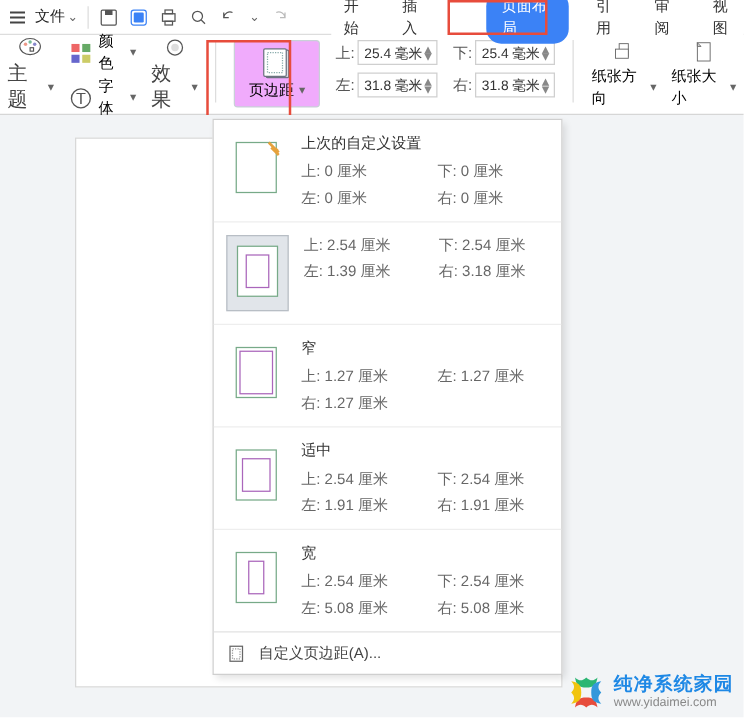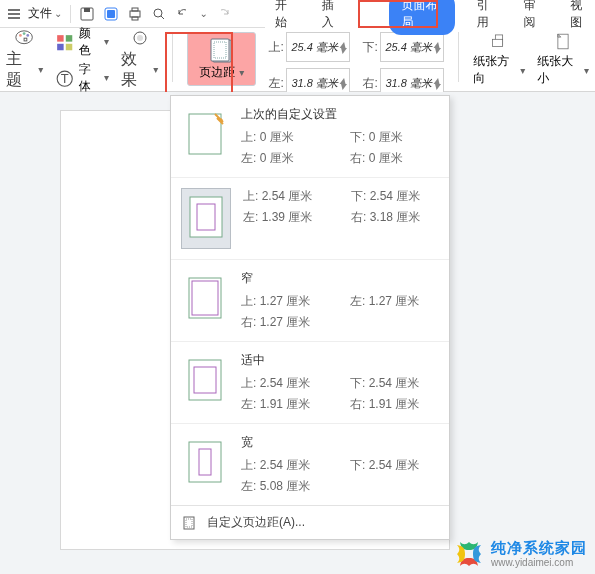--- a/index.html
+++ b/index.html
@@ -20,27 +20,27 @@
   .red-box-tab { border: 2px solid #e74c3c; position: absolute; left: 358px; top: 0; width: 80px; height: 28px; pointer-events: none; }
 
   
   .ribbon { display: flex; align-items: stretch; height: 64px; background: #fff; border-bottom: 1px solid #d6d6d6; padding: 4px 6px; gap: 12px; margin-top: 0; }
   .rgrp { display: flex; flex-direction: column; justify-content: center; align-items: center; gap: 2px; }
   .rgrp .lbl { font-size: 16px; color: #444; }
   .ic { width: 22px; height: 18px; display: inline-block; }
   .rgrp-row { display: flex; align-items: center; gap: 4px; }
   .dd { font-size: 10px; color: #666; }
 
-  .margins-btn { display: flex; flex-direction: column; align-items: center; justify-content: center; width: 76px; height: 54px; background: #fca5a5; border: 1px solid #c9d0d8; border-radius: 3px; }
+  .margins-btn { display: flex; flex-direction: column; align-items: center; justify-content: center; width: 76px; height: 54px; background: #f0abfc; border: 1px solid #c9d0d8; border-radius: 3px; }
   .margins-btn .page-ic { width: 26px; height: 26px; }
   .red-box-margins { border: 2px solid #e74c3c; position: absolute; left: 165px; top: 32px; width: 68px; height: 62px; pointer-events: none; }
 
   .spin { display: flex; align-items: center; gap: 2px; }
   .spin .spin-label { color: #555; width: 16px; text-align: right; padding-right: 2px; }
-  .spin-box { width: 64px; height: 30px; border: 1px solid #cfcfcf; background: #fff; display: flex; align-items: center; padding: 0 4px; justify-content: space-between; font-style: italic; }
+  .spin-box { width: 64px; height: 20px; border: 1px solid #cfcfcf; background: #fff; display: flex; align-items: center; padding: 0 4px; justify-content: space-between; }
   .spin-box .val { font-size: 11px; color: #333; }
   .spin-box .arrows { font-size: 8px; color: #888; line-height: 6px; display: flex; flex-direction: column; }
   .spincol { display: flex; flex-direction: column; gap: 6px; }
 
   .orient, .size { display: flex; flex-direction: column; align-items: center; gap: 2px; }
   .orient svg, .size svg { width: 26px; height: 26px; }
 
   
   .docarea { position: absolute; left: 0; top: 92px; width: 595px; height: 482px; background: #f2f4f6; }
   .page { position: absolute; left: 60px; top: 18px; width: 390px; height: 440px; background: #fff; border: 1px solid #d8d8d8; }
@@ -338,20 +338,21 @@
     <div class="thumbwrap"><svg class="thumb" viewBox="0 0 40 48">
           <rect x="4" y="4" width="32" height="40" fill="#fff" stroke="#7a8"></rect>
           <rect x="14" y="11" width="12" height="26" fill="none" stroke="#a6b"></rect>
         </svg></div>
     <div class="optinfo">
       <span class="title">宽</span>
       <div class="measures">
         <span>上: 2.54 厘米</span>
         <span>下: 2.54 厘米</span>
         <span>左: 5.08 厘米</span>
+        <span>右: 5.08 厘米</span>
       </div>
     </div>
   </div>
 
   <div class="custom">
     <svg viewBox="0 0 16 16">
         <rect x="3" y="2" width="10" height="12" fill="#fff" stroke="#666"></rect>
         <rect x="5" y="4" width="6" height="8" fill="none" stroke="#999" stroke-dasharray="1 1"></rect>
       </svg>
     <span>自定义页边距(A)...</span>

